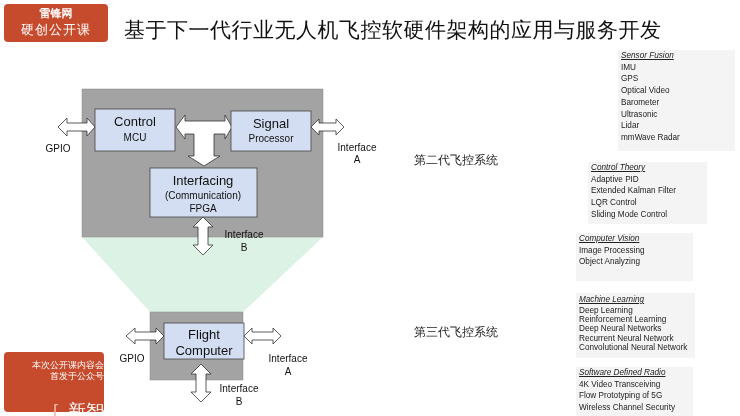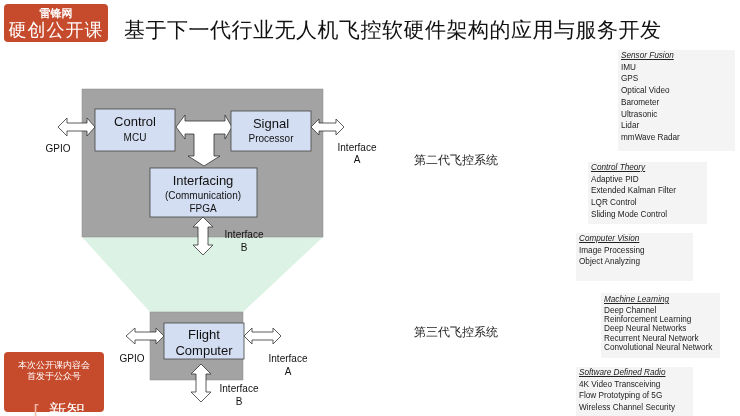--- a/index.html
+++ b/index.html
@@ -1,32 +1,32 @@
 <!DOCTYPE html>
 <html><head>
 <meta charset="utf-8">
 <style>
   html,body{margin:0;padding:0;}
   body{width:740px;height:416px;position:relative;background:#ffffff;overflow:hidden;font-family:"Liberation Sans",sans-serif;}
   .abs{position:absolute;}
   .logo{left:4px;top:4px;width:104px;height:38px;background:#c64a2c;border-radius:4px;color:#fff;text-align:center;}
   .logo .l1{font-size:11px;line-height:13px;padding-top:3px;font-weight:bold;}
-  .logo .l2{font-size:18px;line-height:20px;letter-spacing:1px;}
+  .logo .l2{font-size:13px;line-height:20px;letter-spacing:1px;}
   .title{left:124px;top:16px;font-family:"DejaVu Serif","Liberation Serif",serif;font-size:21px;color:#111;letter-spacing:0.5px;white-space:nowrap;}
-  .promo{left:4px;top:352px;width:100px;height:60px;background:#c64a2c;border-radius:4px;color:#fff;text-align:center;}
+  .promo{left:4px;top:352px;width:100px;height:60px;background:#c64a2c;border-radius:4px;color:#fff;text-align:right;}
   .promo .p1{font-size:9px;line-height:11px;padding-top:8px;}
   .promo .p2{font-size:9px;line-height:11px;}
   .promo .p3{font-size:18px;line-height:18px;margin-top:20px;}
   .promo .p3 .br{color:#f0b9a8;margin:0 10px;}
   svg text{font-family:"Liberation Sans",sans-serif;}
   .gen{font-size:12px;color:#222;white-space:nowrap;}
   .panel{background:#f4f4f4;}
   .list{font-size:8.2px;color:#222;line-height:11.7px;white-space:nowrap;}
   .list .hd{font-style:italic;text-decoration:underline;}
-  .list.tight{line-height:9.2px;margin-left:25px;}
+  .list.tight{line-height:9.2px;}
 </style>
 </head>
 <body>
 
 <div class="abs logo">
   <div class="l1">雷锋网</div>
   <div class="l2">硬创公开课</div>
 </div>
 
 <div class="abs title">基于下一代行业无人机飞控软硬件架构的应用与服务开发</div>
@@ -107,21 +107,21 @@
 </div>
 
 <div class="abs panel list" style="left:576px;top:233px;width:114px;height:48px;padding-left:3px;">
   <div class="hd">Computer Vision</div>
   <div>Image Processing</div>
   <div>Object Analyzing</div>
 </div>
 
 <div class="abs panel list tight" style="left:576px;top:293px;width:116px;height:64px;padding-left:3px;padding-top:1px;">
   <div class="hd" style="line-height:12px;">Machine Learning</div>
-  <div>Deep Channel</div>
+  <div>Deep Learning</div>
   <div>Reinforcement Learning</div>
   <div>Deep Neural Networks</div>
   <div>Recurrent Neural Network</div>
   <div>Convolutional Neural Network</div>
 </div>
 
 <div class="abs panel list" style="left:576px;top:367px;width:114px;height:49px;padding-left:3px;">
   <div class="hd">Software Defined Radio</div>
   <div>4K Video Transceiving</div>
   <div>Flow Prototyping of 5G</div>

